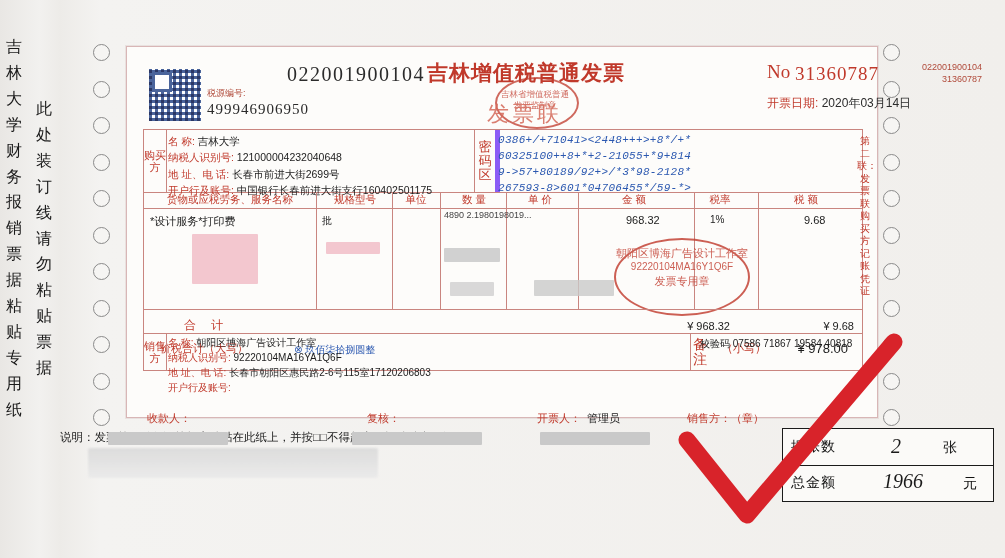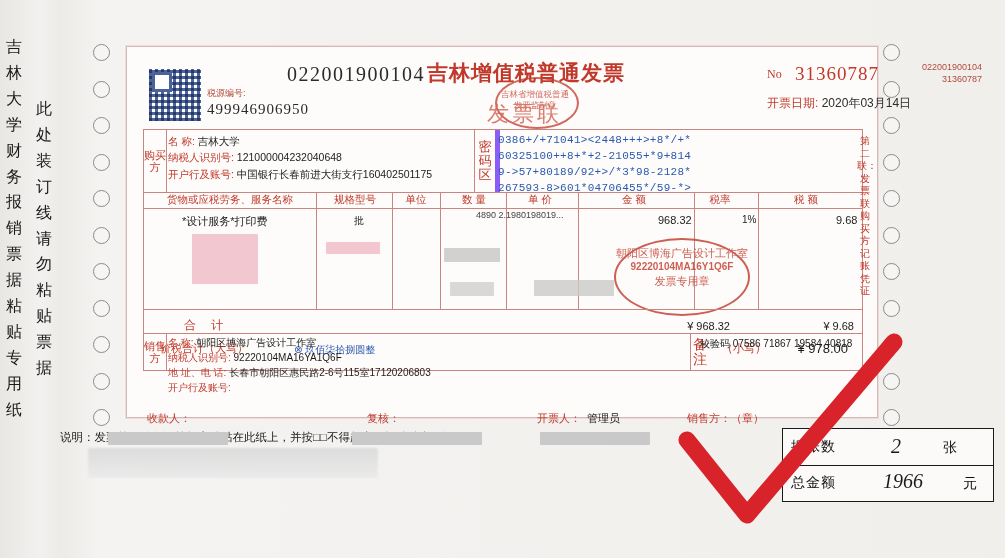--- a/index.html
+++ b/index.html
@@ -45,21 +45,21 @@
     position:absolute;left:300px;top:12px;width:330px;text-align:left;
     font-family:"DejaVu Sans",sans-serif;
     font-size:21px;font-weight:bold;color:#c0392b;letter-spacing:1px;
     white-space:nowrap;
   }
   .inv-no-top{
     position:absolute;left:160px;top:16px;font-size:20px;color:#2b2b2b;
     letter-spacing:1.5px;font-family:"Liberation Serif",serif;
   }
   .no-label{
-    position:absolute;left:640px;top:20px;font-size:12px;color:#c0392b;
+    position:absolute;left:640px;top:14px;font-size:19px;color:#c0392b;
     font-family:"Liberation Serif",serif;
   }
   .no-value{
     position:absolute;left:668px;top:16px;font-size:19px;color:#c0392b;
     letter-spacing:1px;font-family:"Liberation Serif",serif;
   }
   .no-small{
     position:absolute;left:770px;top:14px;font-size:9px;color:#b04a3a;
     text-align:right;line-height:1.35;width:85px;
   }
@@ -94,35 +94,35 @@
   
   .tbl{position:absolute;left:16px;top:82px;width:718px;height:240px;border:1px solid #c9857f;}
   .row-buyer{position:absolute;left:0;top:0;width:100%;height:62px;border-bottom:1px solid #c9857f;}
   .cellv{position:absolute;top:0;bottom:0;border-right:1px solid #c9857f;}
   .lbl-buyer{left:0;width:22px;display:flex;align-items:center;justify-content:center;
      font-size:11px;color:#c0392b;line-height:1.1;text-align:center;}
   .buyer-fields{position:absolute;left:24px;top:3px;width:300px;font-size:10.5px;color:#c0392b;line-height:1.55;}
   .buyer-fields span.v{color:#1c1c1c;font-size:10.5px;margin-top:39px;}
   .mi-lbl{position:absolute;left:330px;top:0;bottom:0;width:20px;border-left:1px solid #c9857f;border-right:5px solid #8b5cf6;
      display:flex;align-items:center;justify-content:center;font-size:13px;color:#c0392b;line-height:1.1;text-align:center;}
-  .mi-code{position:absolute;left:354px;top:3px;font-size:11px;color:#2b58b0;line-height:1.45;letter-spacing:.3px;font-family:"Liberation Mono",monospace;}
+  .mi-code{position:absolute;left:354px;top:3px;font-size:11px;color:#2b58b0;line-height:1.45;letter-spacing:.3px;font-family:"Liberation Mono",monospace;font-style:italic;}
   
   .row-head{position:absolute;left:0;top:62px;width:100%;height:16px;border-bottom:1px solid #c9857f;}
   .row-head div{position:absolute;top:1px;font-size:10.5px;color:#c0392b;text-align:center;}
   .vline{position:absolute;top:62px;bottom:60px;width:0;border-left:1px solid #c9857f;}
-  .goods-cell{position:absolute;font-size:11px;color:#1c1c1c;margin-left:32px;}
+  .goods-cell{position:absolute;font-size:11px;color:#1c1c1c;}
   .redact{position:absolute;background:#f3c7cf;border-radius:1px;}
   .redact.gray{background:#c9c9c9;}
   .seal{
     position:absolute;left:470px;top:108px;width:132px;height:74px;
     border:2px solid #c0392b;border-radius:50%;color:#c0392b;
     font-size:10px;text-align:center;opacity:.8;
   }
   .seal .l1{margin-top:6px;font-size:11px;}
-  .seal .l2{font-size:10px;font-weight:bold;}
+  .seal .l2{font-size:10px;}
   .seal .l3{font-size:11px;margin-top:2px;}
   .row-total{position:absolute;left:0;bottom:60px;width:100%;height:0;border-bottom:1px solid #c9857f;}
   .total-lbl{position:absolute;left:40px;bottom:36px;font-size:12px;color:#c0392b;letter-spacing:6px;}
   .row-sum{position:absolute;left:0;bottom:36px;width:100%;height:0;border-bottom:1px solid #c9857f;}
   .sum-lbl{position:absolute;left:16px;bottom:14px;font-size:11px;color:#c0392b;}
   .sum-chk{position:absolute;left:150px;bottom:13px;font-size:10px;color:#2b58b0;}
   .sum-num{position:absolute;right:14px;bottom:14px;font-size:13px;color:#1c1c1c;}
   .sum-num-lbl{position:absolute;right:96px;bottom:14px;font-size:11px;color:#c0392b;}
   .amt-right{position:absolute;right:90px;font-size:11px;color:#1c1c1c;}
   
@@ -230,20 +230,22 @@
 
       <div class="tbl">
 
         <div class="row-buyer">
           <div class="cellv lbl-buyer">购买方</div>
           <div class="buyer-fields">
             <div><span>名 称:</span>
                  <span class="v">吉林大学</span></div>
             <div><span>纳税人识别号:</span>
                  <span class="v">121000004232040648</span></div>
+            <div><span>地 址、电 话:</span>
+                 <span class="v">长春市前进大街2699号</span></div>
             <div><span>开户行及账号:</span>
                  <span class="v">中国银行长春前进大街支行160402501175</span></div>
           </div>
           <div class="mi-lbl">密码区</div>
           <div class="mi-code">
             <div>0386+/+71041&gt;&lt;2448+++&gt;+8*/+*</div>
             <div>60325100++8+*+2-21055+*9+814</div>
             <div>9-&gt;57+80189/92+&gt;/*3*98-2128*</div>
             <div>267593-8&gt;601*04706455*/59-*&gt;</div>
           </div>

